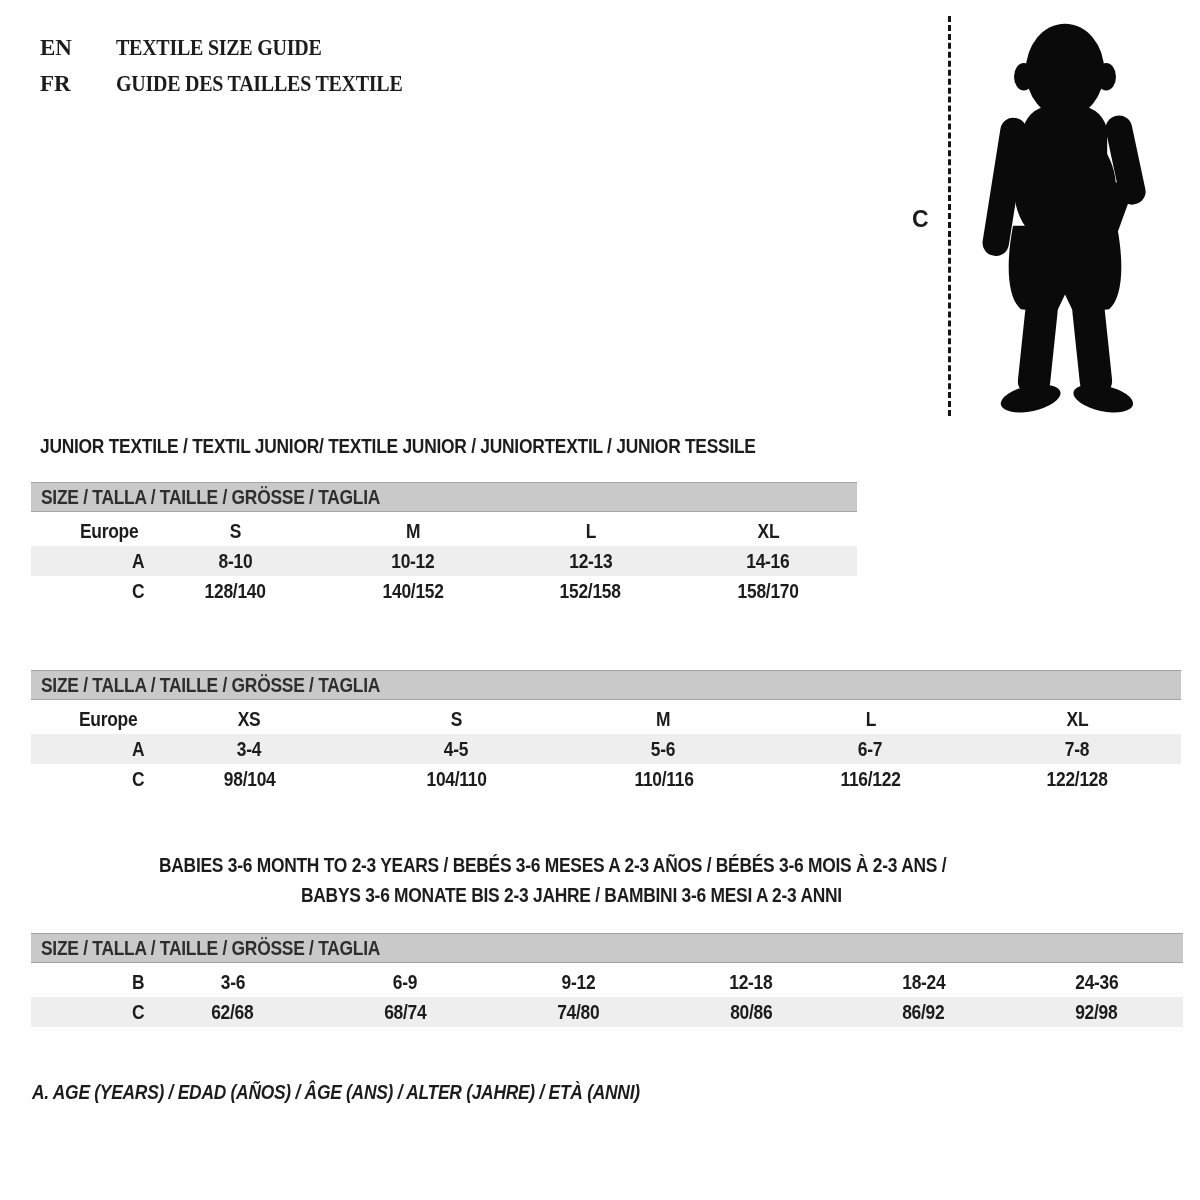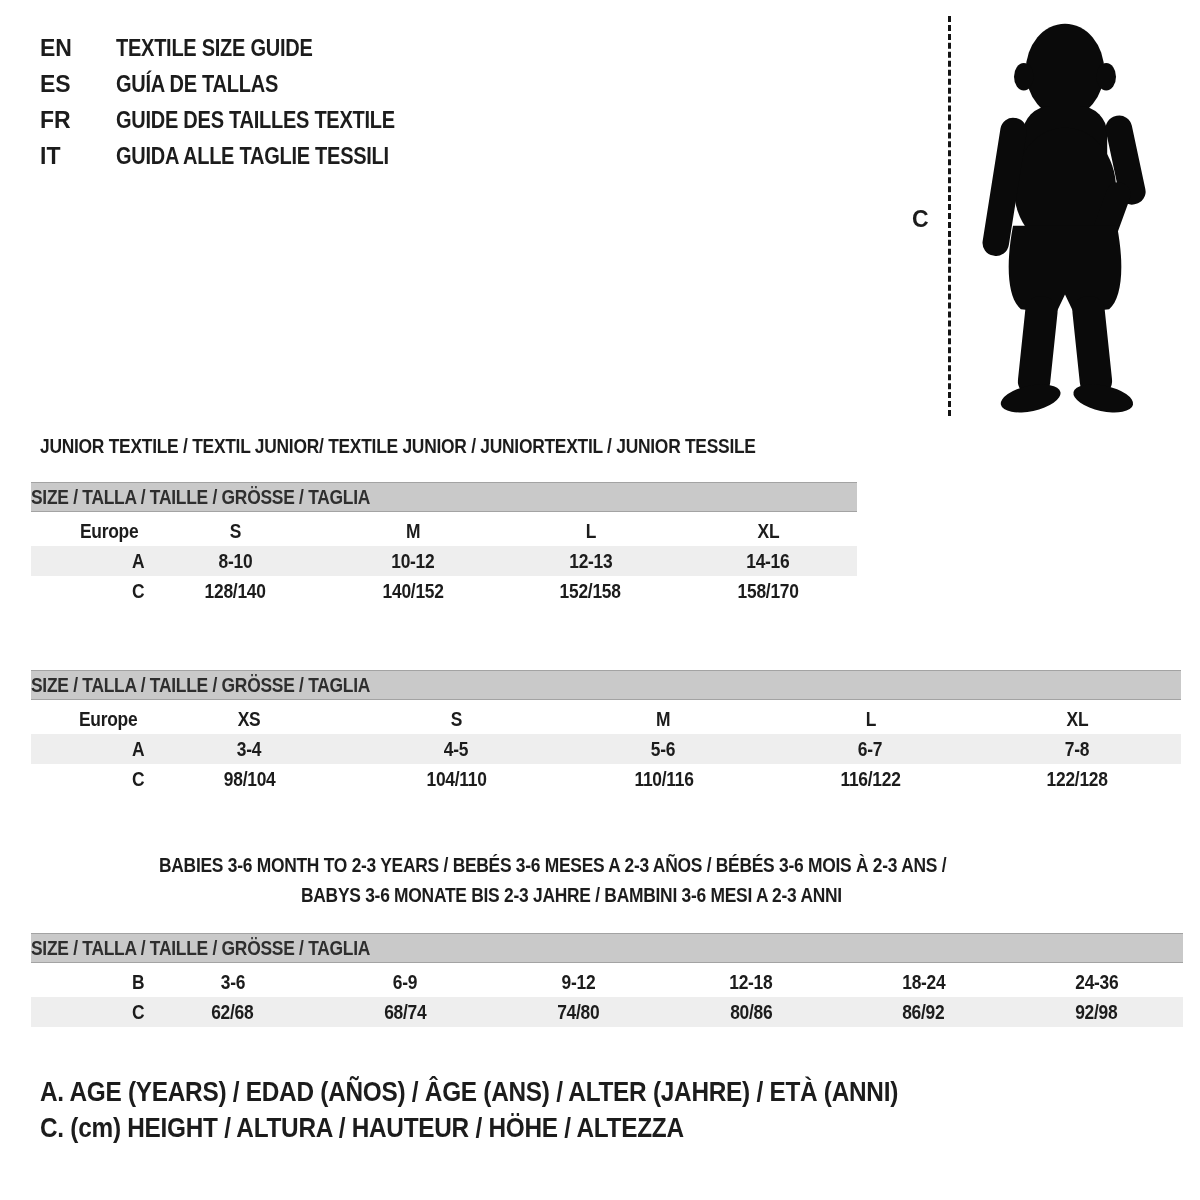--- a/index.html
+++ b/index.html
@@ -10,65 +10,57 @@
   body{
     background:#ffffff;color:var(--text);
     font-family:"Liberation Sans","DejaVu Sans",sans-serif;
     font-weight:bold;position:relative;overflow:hidden;
   }
   .cond{display:inline-block;transform:scaleX(.87);transform-origin:0 50%;letter-spacing:-.3px;white-space:nowrap;}
   .condc{display:inline-block;transform:scaleX(.87);transform-origin:50% 50%;letter-spacing:-.3px;white-space:nowrap;}
 
   
   .langs{position:absolute;left:40px;top:30px;font-size:23px;}
-  .lang-row{display:flex;height:36px;line-height:36px;}
+  .lang-row{display:flex;height:36px;line-height:36px;font-family:Liberation Serif, serif;}
   .lang-code{width:76px;}
 
   
   .measure-line{position:absolute;left:948px;top:16px;height:400px;width:0;border-left:3px dashed #141414;}
   .measure-label{position:absolute;left:912px;top:206px;font-size:23px;}
   .silhouette{position:absolute;left:962px;top:12px;}
 
   
   .section{position:absolute;left:31px;}
   .sec-title{font-size:20px;padding-left:9px;line-height:20px;text-align:center;}
   .size-bar{
     margin-top:26px;height:30px;line-height:28px;background:var(--bar-bg);
     border-top:1px solid var(--bar-edge);border-bottom:1px solid var(--bar-edge);
-    padding-left:0;font-size:20px;color:#2e2e2e;
+    padding-left:10px;font-size:20px;color:#2e2e2e;
   }
   table{width:100%;border-collapse:collapse;margin-top:4px;font-size:20px;}
   td{height:30px;text-align:center;vertical-align:middle;padding:0;}
   td.lbl{text-align:right;padding-left:9px;}
   tr.alt{background:var(--row-alt);}
   .sub{font-size:.6em;position:relative;top:.2em;letter-spacing:0;}
 
   
-  .footer{position:absolute;left:40px;top:1074px;font-size:28px;}
+  .footer{position:absolute;left:32px;top:1074px;font-size:20px;font-style:italic;}
   .note{height:36px;line-height:36px;}
 </style>
 </head>
 <body>
 
 <div class="langs">
   <div class="lang-row">
     <span class="lang-code">EN</span>
     <span class="cond">TEXTILE SIZE GUIDE</span>
   </div>
   <div class="lang-row">
-    <span class="lang-code">ES</span>
-    <span class="cond">GUÍA DE TALLAS</span>
-  </div>
-  <div class="lang-row">
     <span class="lang-code">FR</span>
     <span class="cond">GUIDE DES TAILLES TEXTILE</span>
-  </div>
-  <div class="lang-row">
-    <span class="lang-code">IT</span>
-    <span class="cond">GUIDA ALLE TAGLIE TESSILI</span>
   </div>
 </div>
 
 <div class="measure-line"></div>
 <div class="measure-label">C</div>
 <svg class="silhouette" width="206" height="406" viewBox="0 0 210 410" fill="#0a0a0a" xmlns="http://www.w3.org/2000/svg">
   <ellipse cx="105" cy="58" rx="40" ry="48"></ellipse>
   <ellipse cx="63" cy="64" rx="10" ry="14"></ellipse>
   <ellipse cx="147" cy="64" rx="10" ry="14"></ellipse>
   <rect x="62" y="94" width="86" height="136" rx="28"></rect>
@@ -194,14 +186,13 @@
       <td><span class="condc">80/86</span></td>
       <td><span class="condc">86/92</span></td>
       <td><span class="condc">92/98</span></td>
     </tr>
   </tbody>
     </table>
 </div>
 
 <div class="footer">
   <div class="note"><span class="cond">A. AGE (YEARS) / EDAD (AÑOS) / ÂGE (ANS) / ALTER (JAHRE) / ETÀ (ANNI)</span></div>
-  <div class="note"><span class="cond">C. (cm) HEIGHT / ALTURA / HAUTEUR / HÖHE / ALTEZZA</span></div>
 </div>
 
 </body></html>

